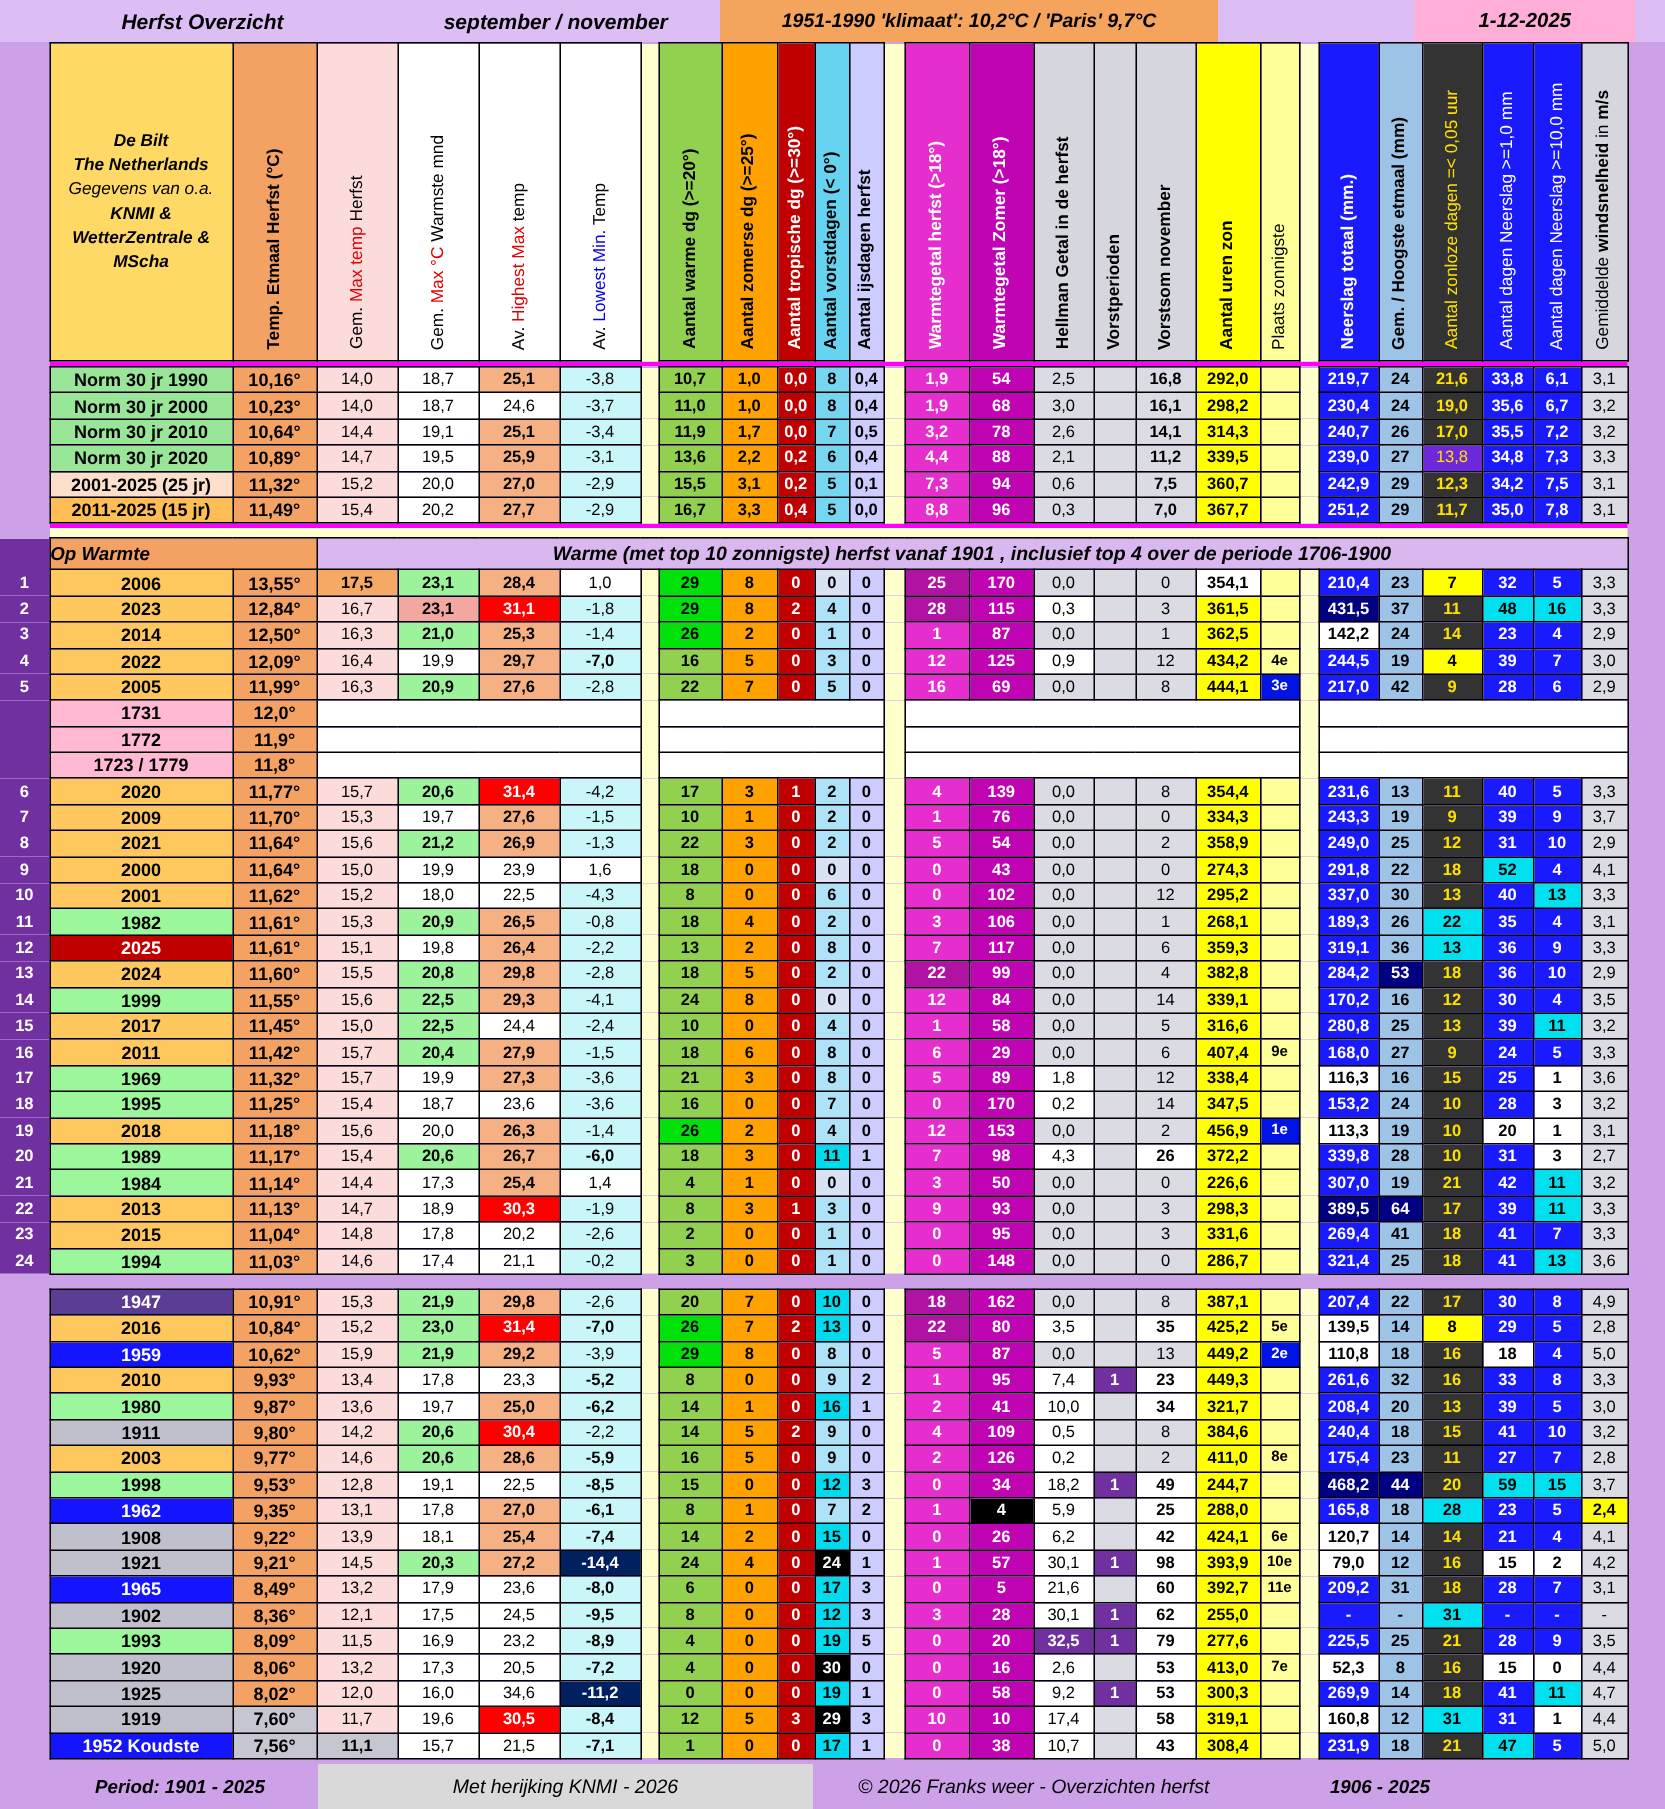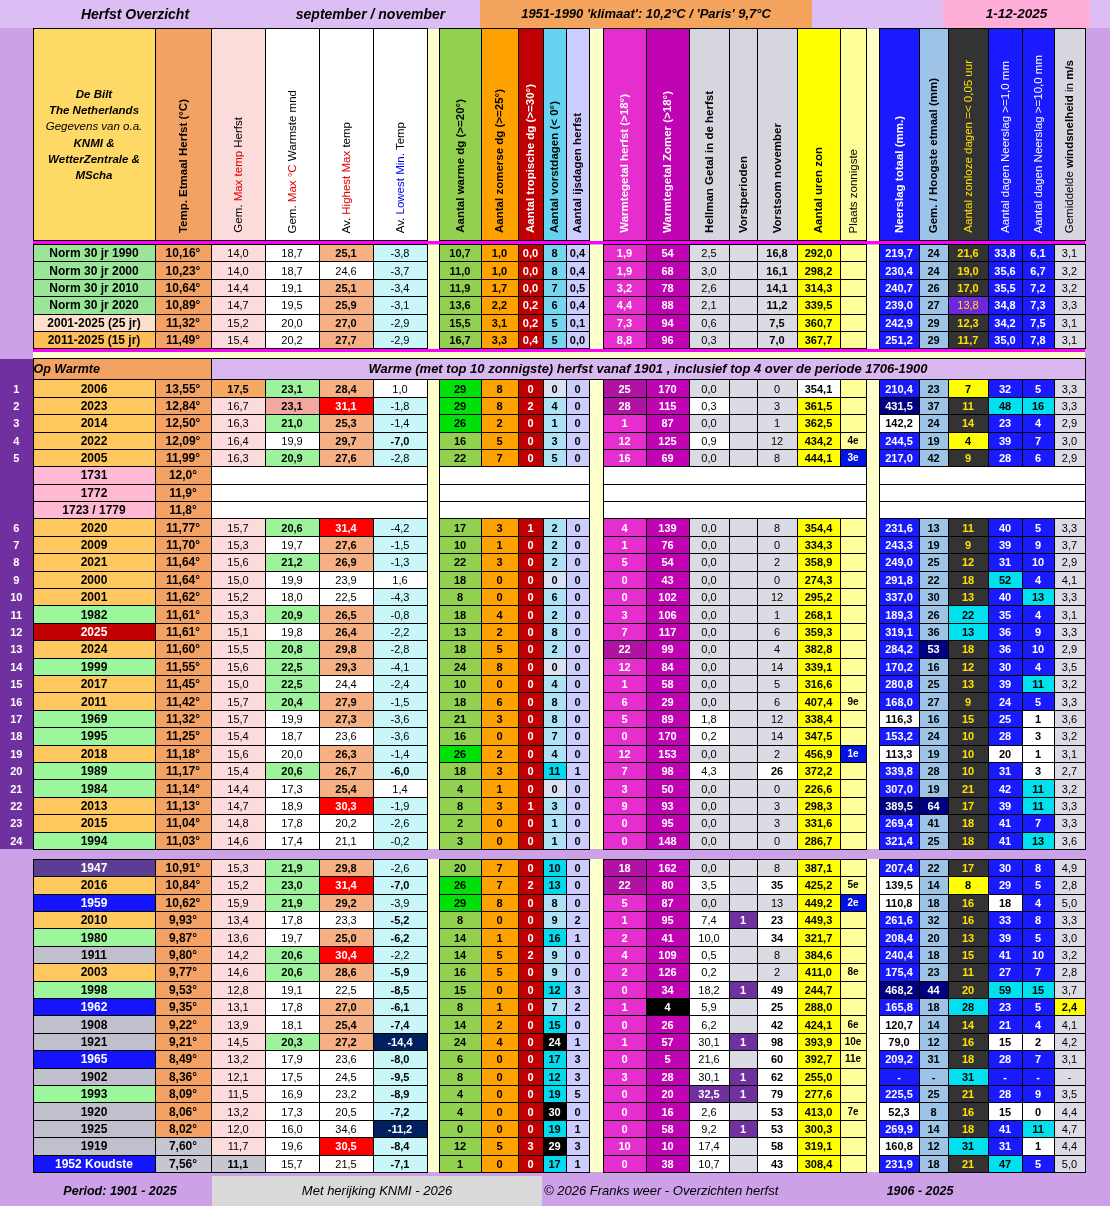--- a/index.html
+++ b/index.html
@@ -34,21 +34,21 @@
   td.info{vertical-align:middle;text-align:center;font-size:11.5px;font-style:italic;line-height:1.4;}
   td.sec1{background:#F4A263;font-weight:bold;font-style:italic;font-size:12.5px;
           text-align:left;padding-left:10px;}
   td.sec2{background:#D9B8F0;font-weight:bold;font-style:italic;font-size:13px;text-align:center;}
   tr.secrow td{height:20px;line-height:20px;}
   
   .footer{position:absolute;top:1176px;left:0;width:1110px;height:30px;}
   .f-text{position:absolute;top:0;height:30px;line-height:30px;font-style:italic;color:#000;white-space:nowrap;}
   #f-period{left:30px;width:180px;text-align:center;font-weight:bold;font-size:12.5px;}
   #f-box{left:212px;width:330px;text-align:center;font-size:13px;background:#D9D9D9;}
-  #f-copy{left:544px;font-size:13px;text-align:center;}
+  #f-copy{left:572px;font-size:13px;text-align:center;}
   #f-range{left:850px;width:140px;text-align:center;font-weight:bold;font-size:12.5px;}
 </style>
 </head>
 <body>
 
 <div class="titlebar">
   <div class="seg seg-orange"></div>
   <div class="seg seg-pink"></div>
   <div class="tb-text" id="t-left">Herfst Overzicht</div>
   <div class="tb-text" id="t-mid">september / november</div>

